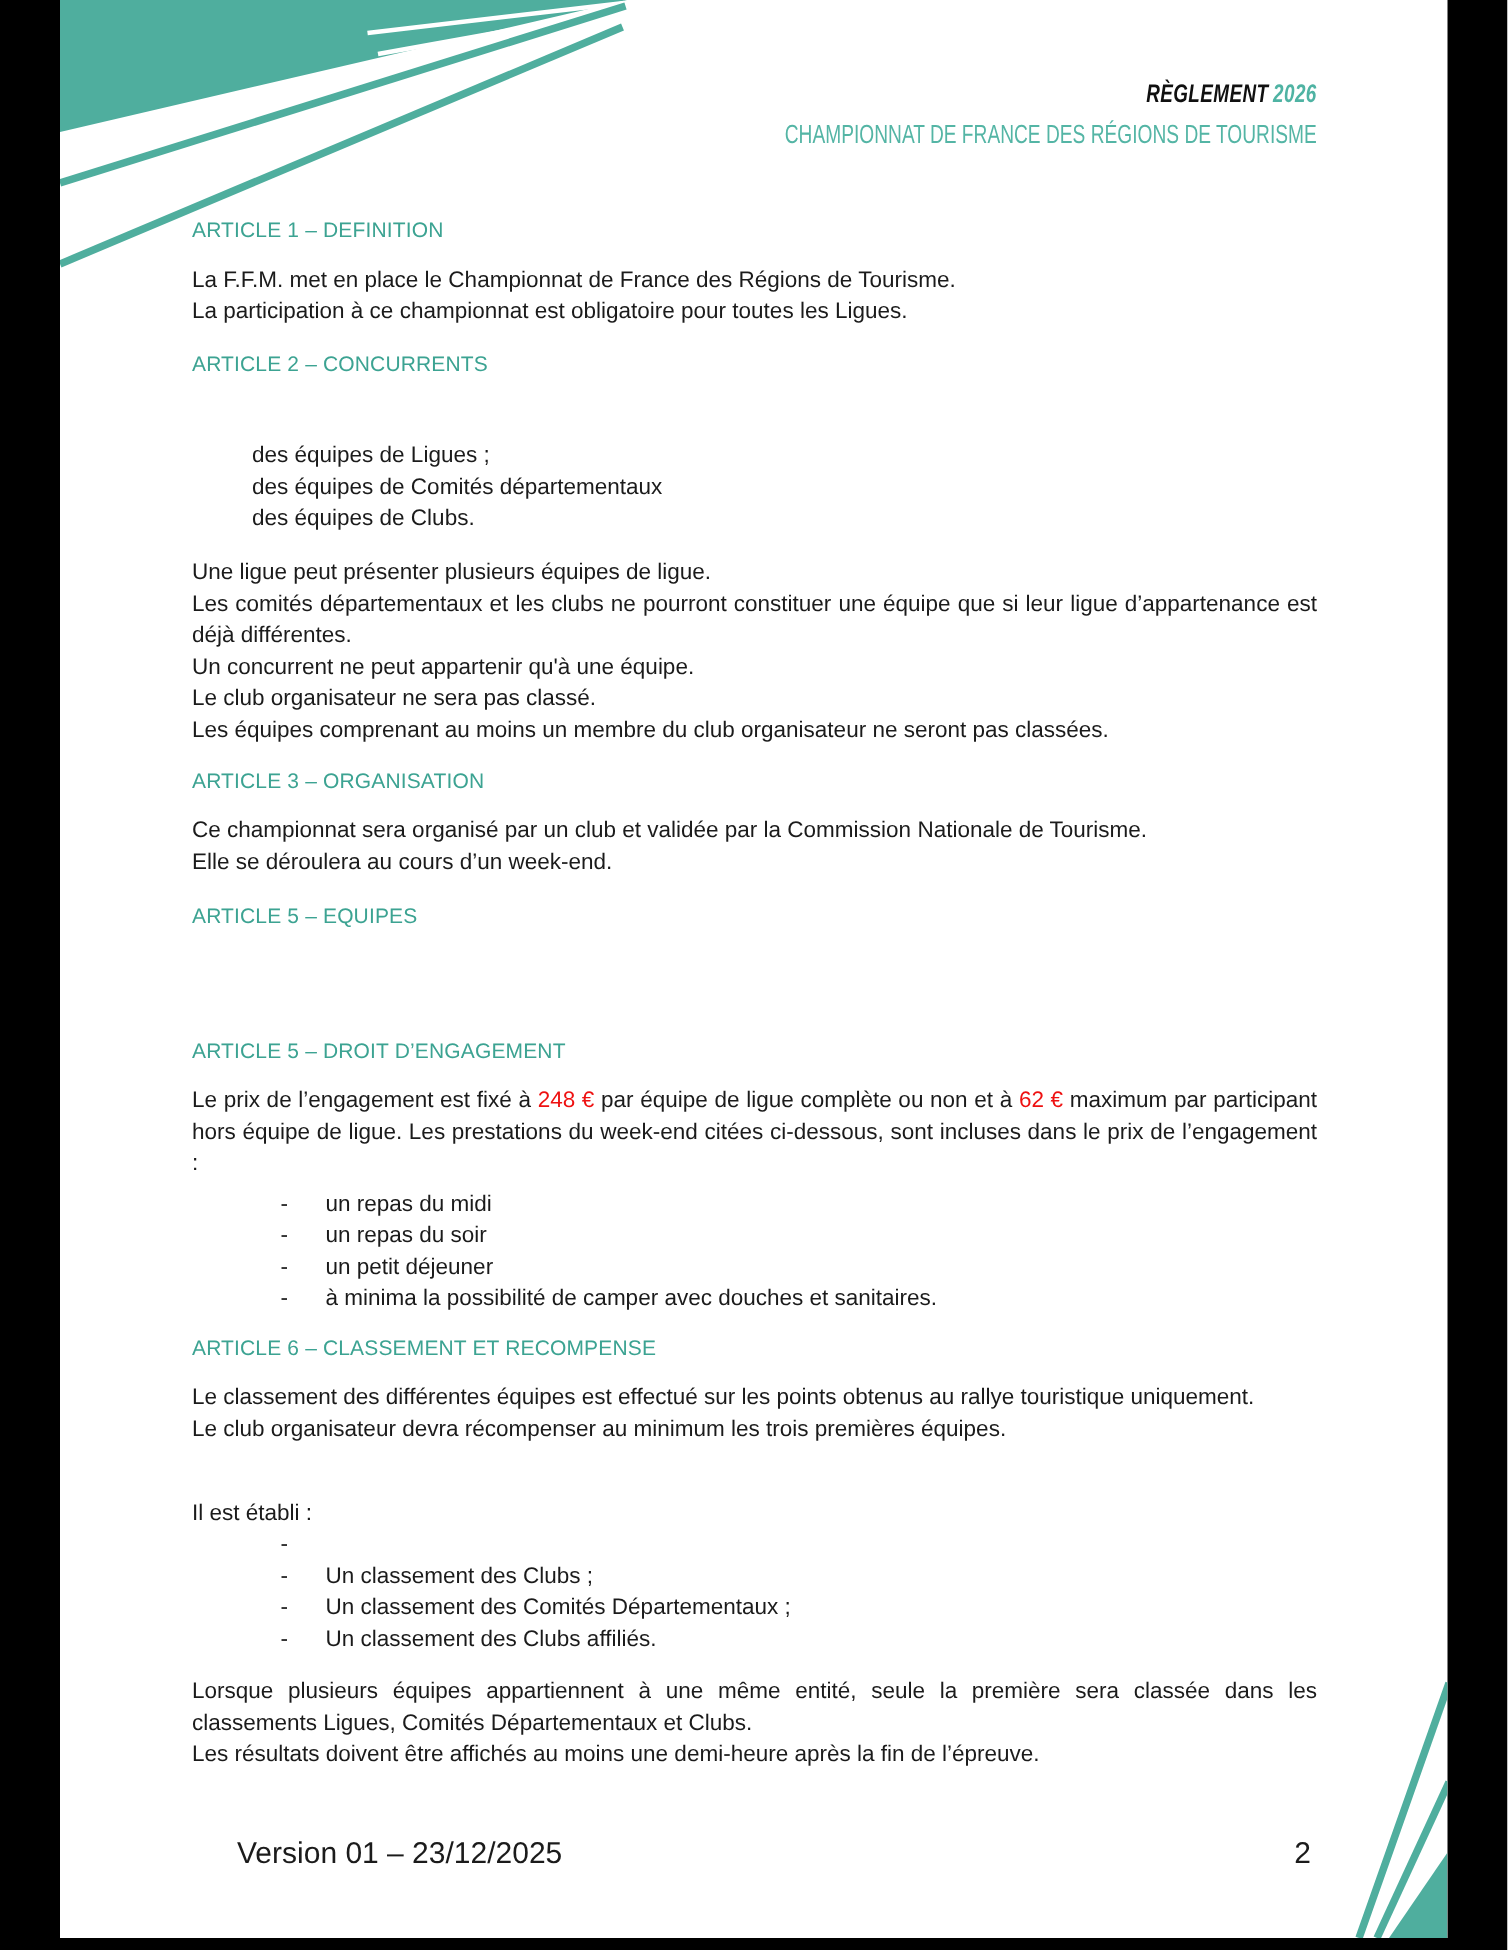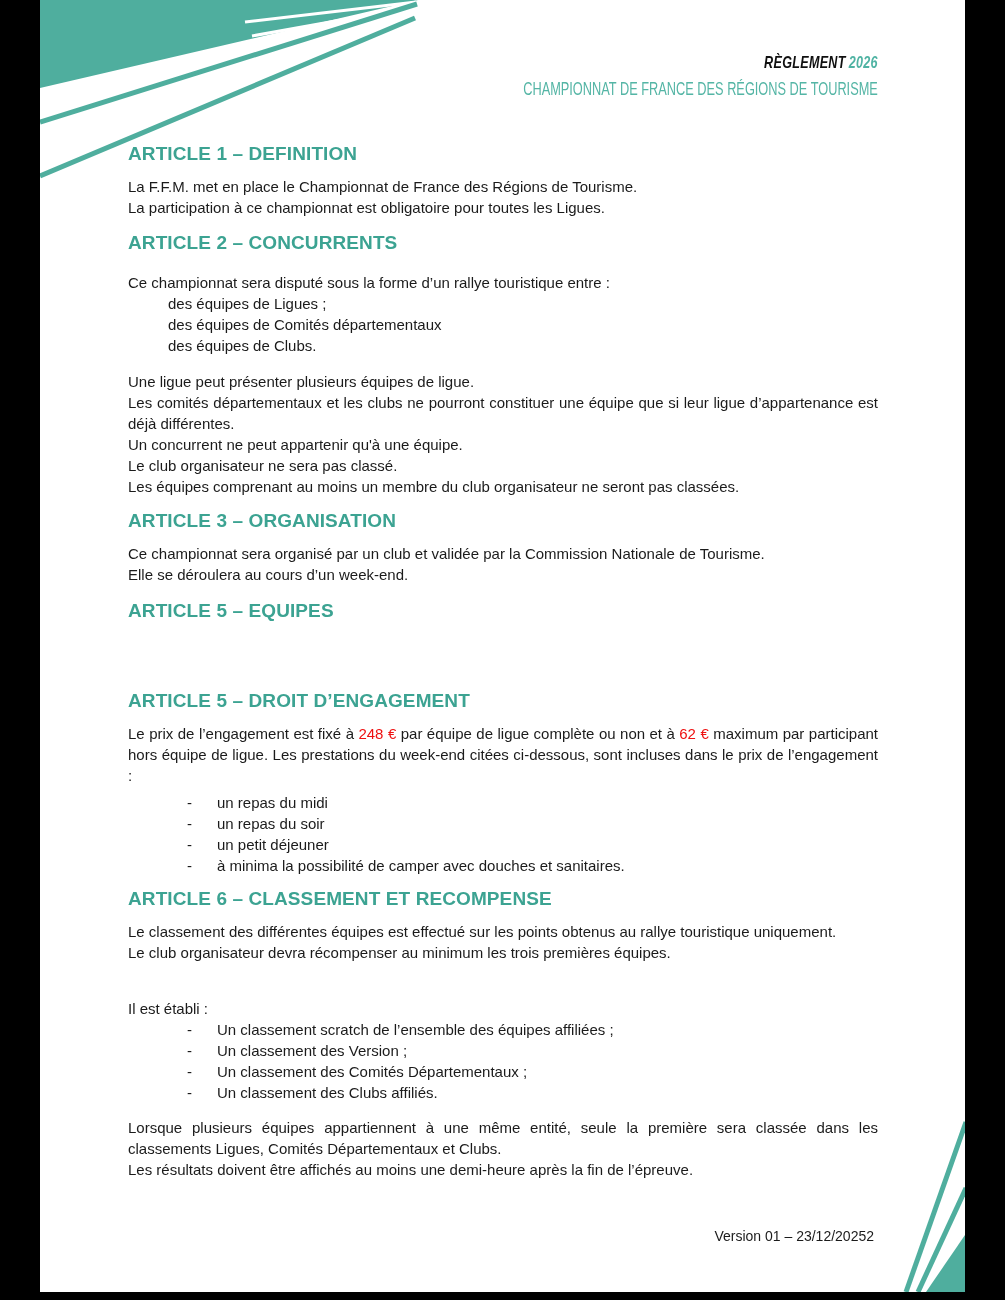--- a/index.html
+++ b/index.html
@@ -33,21 +33,21 @@
   }
   .hline1 .year{color:#4FB3A3;margin-left:4px;}
   .hline2{
     margin-top:6px;
     font-size:17.5px;letter-spacing:0;white-space:nowrap;
     transform:scaleX(.73);transform-origin:100% 50%;
     color:#54B5A5;font-weight:normal;
   }
 
   .b{position:absolute;left:88px;width:750px;font-size:15px;line-height:21px;}
-  .artTitle{color:#3CA392;font-weight:bold;font-size:19px;letter-spacing:.1px;}
+  .artTitle{color:#3CA392;font-weight:normal;font-size:14px;letter-spacing:.1px;}
   .just{text-align:justify;}
   .indent{padding-left:40px;}
   .li{display:flex;padding-left:59px;}
   .li .dash{width:30px;flex:none;}
   .price{color:#EE1111;font-weight:normal;}
 
   #t1{top:143px}
   #p1{top:176px}
   #t2{top:232px}
   #p2a{top:272px}
@@ -61,22 +61,22 @@
   #p5a{top:723px}
   #p5b{top:792px}
   #t6{top:888px}
   #p6a{top:921px}
   #p6b{top:998px}
   #p6c{top:1019px}
   #p6d{top:1117px}
 
   .footer{
     position:absolute;left:118px;top:1226px;width:716px;
-    font-size:14px;line-height:20px;
-    display:flex;justify-content:flex-end;
+    font-size:20px;line-height:20px;
+    display:flex;justify-content:space-between;
   }
 </style>
 </head>
 <body>
 
 <div class="stage">
   <div class="paper">
 
     <svg class="deco deco-tl" width="400" height="185" viewBox="0 0 400 185">
       <polygon points="0,0 378,0 0,88" fill="#4FAE9E"></polygon>
@@ -99,21 +99,20 @@
       <div class="hline2">CHAMPIONNAT DE FRANCE DES RÉGIONS DE TOURISME</div>
     </div>
 
     <div class="b artTitle" id="t1">ARTICLE 1 – DEFINITION</div>
     <div class="b" id="p1">
       <div>La F.F.M. met en place le Championnat de France des Régions de Tourisme.</div>
       <div>La participation à ce championnat est obligatoire pour toutes les Ligues.</div>
     </div>
 
     <div class="b artTitle" id="t2">ARTICLE 2 – CONCURRENTS</div>
-    <div class="b" id="p2a">Ce championnat sera disputé sous la forme d’un rallye touristique entre :</div>
     <div class="b" id="p2b">
       <div class="indent">des équipes de Ligues ;</div>
       <div class="indent">des équipes de Comités départementaux</div>
       <div class="indent">des équipes de Clubs.</div>
     </div>
     <div class="b" id="p2c">
       <div>Une ligue peut présenter plusieurs équipes de ligue.</div>
       <div class="just">Les comités départementaux et les clubs ne pourront constituer une équipe que si leur ligue d’appartenance est déjà différentes.</div>
       <div>Un concurrent ne peut appartenir qu'à une équipe.</div>
       <div>Le club organisateur ne sera pas classé.</div>
@@ -153,25 +152,24 @@
 
     <div class="b artTitle" id="t6">ARTICLE 6 – CLASSEMENT ET RECOMPENSE</div>
     <div class="b" id="p6a">
       <div class="just">Le classement des différentes équipes est effectué sur les points obtenus au rallye touristique uniquement.</div>
       <div>Le club organisateur devra récompenser au minimum les trois premières équipes.</div>
     </div>
     <div class="b" id="p6b">Il est établi :</div>
     <div class="b" id="p6c">
       <div class="li">
           <span class="dash">-</span>
-          <span>Un classement scratch de l’ensemble des équipes affiliées ;</span>
         </div>
       <div class="li">
           <span class="dash">-</span>
-          <span>Un classement des Version ;</span>
+          <span>Un classement des Clubs ;</span>
         </div>
       <div class="li">
           <span class="dash">-</span>
           <span>Un classement des Comités Départementaux ;</span>
         </div>
       <div class="li">
           <span class="dash">-</span>
           <span>Un classement des Clubs affiliés.</span>
         </div>
     </div>

